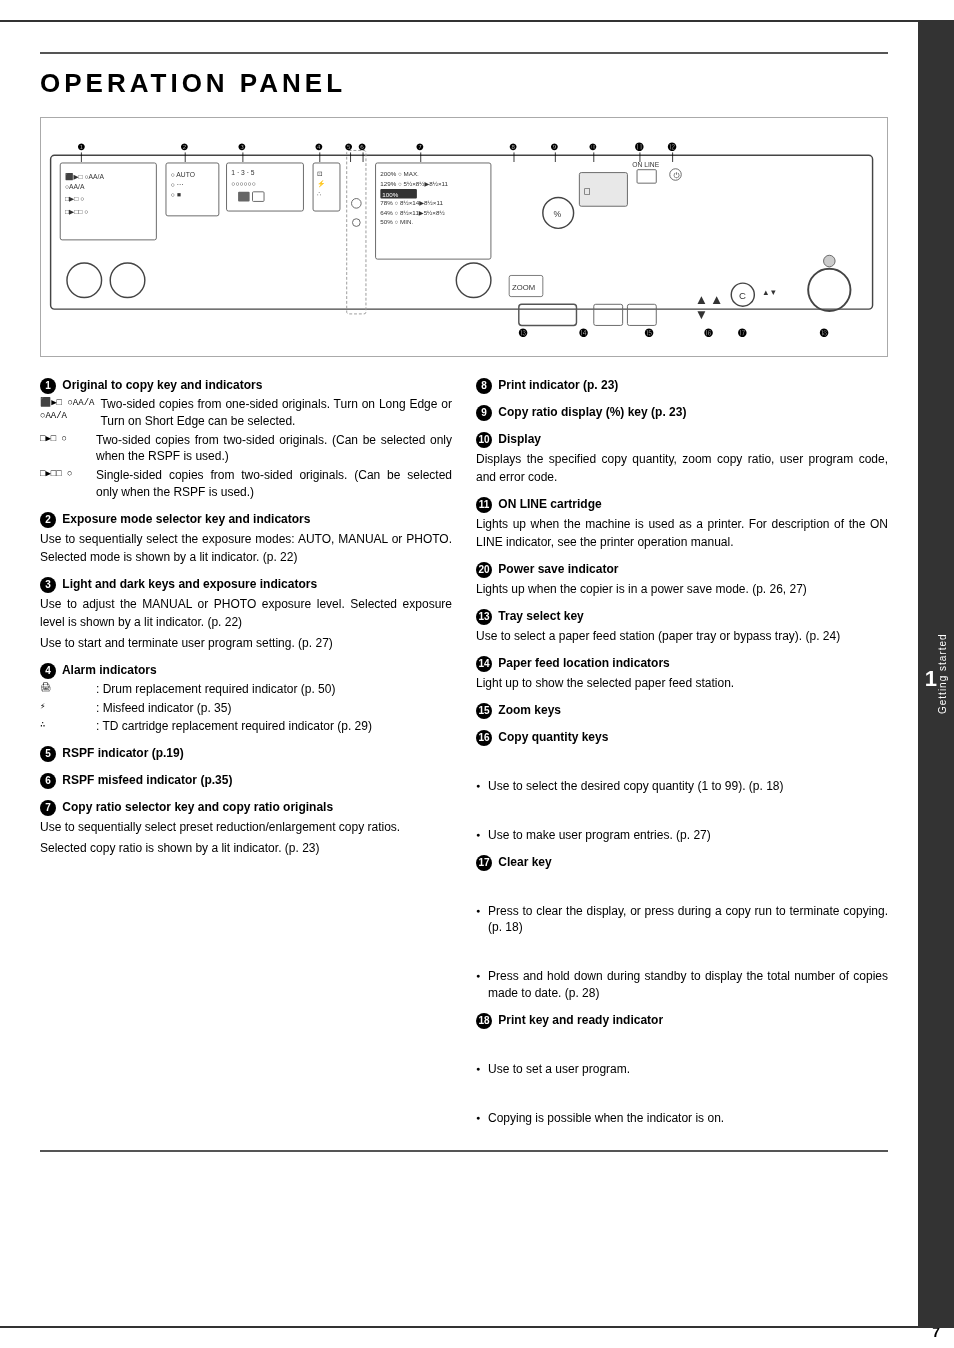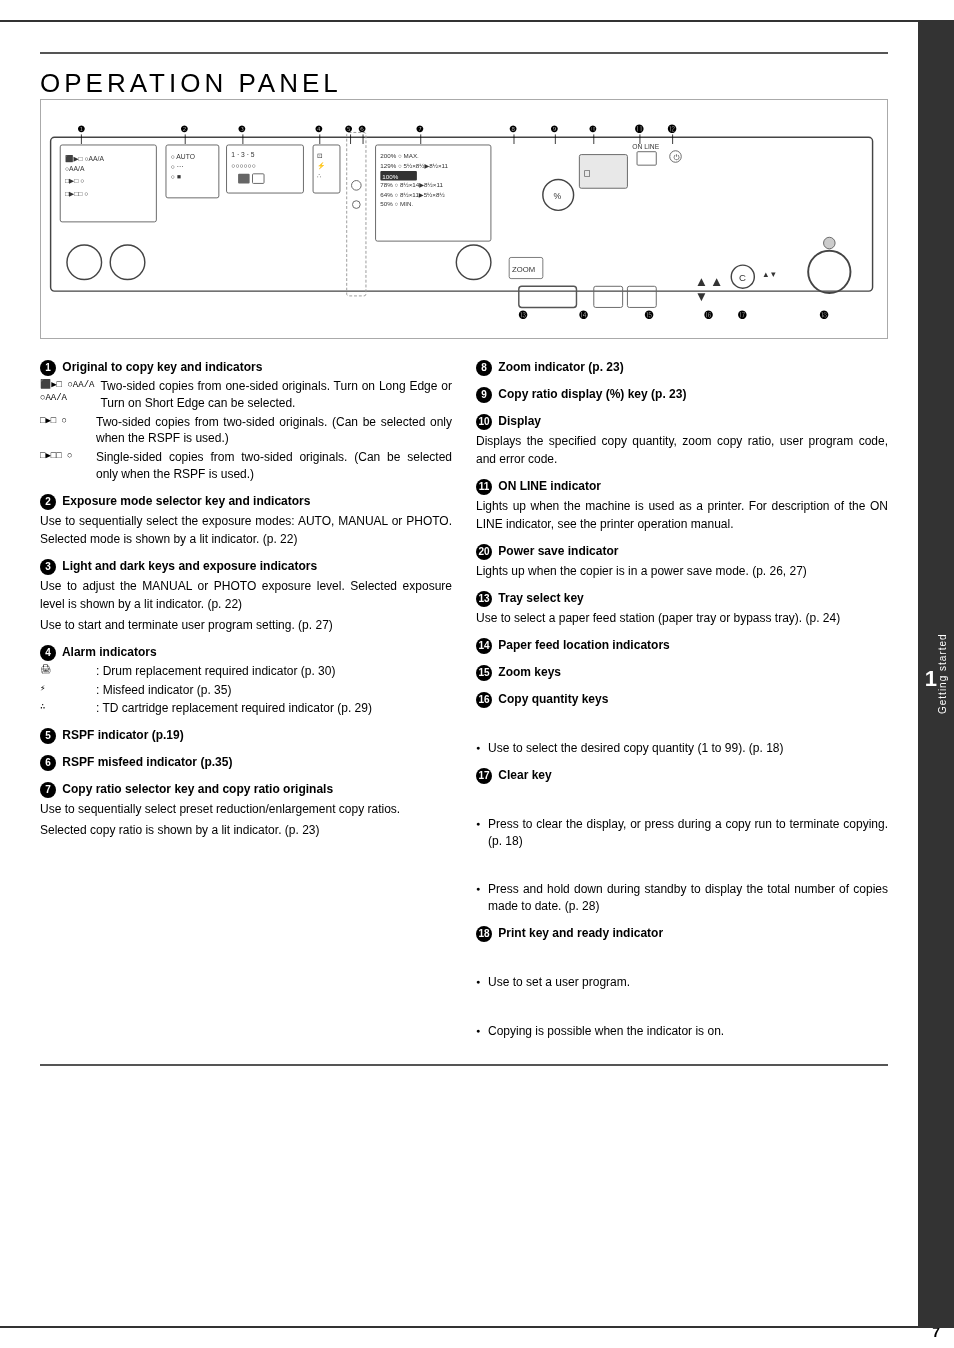--- a/index.html
+++ b/index.html
@@ -55,22 +55,23 @@
     }
 
     .sidebar-text {
       font-size: 10px;
       color: #fff;
       letter-spacing: 1px;
     }
 
     .page-title {
       font-size: 26px;
-      font-weight: normal;
+      font-weight: bold;
       letter-spacing: 4px;
+      margin-bottom: 18px;
       text-transform: uppercase;
     }
 
     .diagram-area {
       border: 1px solid #aaa;
       width: 100%;
       height: 240px;
       position: relative;
       margin-bottom: 20px;
       overflow: hidden;
@@ -373,21 +374,21 @@
         </div>
 
         <div class="item-block">
           <div class="item-title">
             <span class="num">4</span>
             <span>Alarm indicators</span>
           </div>
           <div class="item-body">
             <div class="sub-row">
               <span class="sub-icon mono">🖨</span>
-              <span class="sub-text">: Drum replacement required indicator (p. 30)</span>
+              <span class="sub-text">: Drum replacement required indicator (p. 50)</span>
             </div>
             <div class="sub-row">
               <span class="sub-icon mono">⚡</span>
               <span class="sub-text">: Misfeed indicator (p. 35)</span>
             </div>
             <div class="sub-row">
               <span class="sub-icon mono">∴</span>
               <span class="sub-text">: TD cartridge replacement required indicator (p. 29)</span>
             </div>
           </div>
@@ -418,21 +419,21 @@
           </div>
         </div>
 
       </div>
 
       <div class="col-right">
 
         <div class="item-block">
           <div class="item-title">
             <span class="num">8</span>
-            <strong>Zoom indicator</strong> <span>(p. 23)</span>
+            <strong>Print indicator</strong> <span>(p. 23)</span>
           </div>
         </div>
 
         <div class="item-block">
           <div class="item-title">
             <span class="num">9</span>
             <strong>Copy ratio display (%) key</strong> <span>(p. 23)</span>
           </div>
         </div>
 
@@ -442,21 +443,21 @@
             <span>Display</span>
           </div>
           <div class="item-body">
             <p>Displays the specified copy quantity, zoom copy ratio, user program code, and error code.</p>
           </div>
         </div>
 
         <div class="item-block">
           <div class="item-title">
             <span class="num">11</span>
-            <span>ON LINE indicator</span>
+            <span>ON LINE cartridge</span>
           </div>
           <div class="item-body">
             <p>Lights up when the machine is used as a printer. For description of the ON LINE indicator, see the printer operation manual.</p>
           </div>
         </div>
 
         <div class="item-block">
           <div class="item-title">
             <span class="num">20</span>
             <span>Power save indicator</span>
@@ -474,37 +475,41 @@
           <div class="item-body">
             <p>Use to select a paper feed station (paper tray or bypass tray). (p. 24)</p>
           </div>
         </div>
 
         <div class="item-block">
           <div class="item-title">
             <span class="num">14</span>
             <span>Paper feed location indicators</span>
           </div>
+          <div class="item-body">
+            <p>Light up to show the selected paper feed station.</p>
+          </div>
         </div>
 
         <div class="item-block">
           <div class="item-title">
             <span class="num">15</span>
             <span>Zoom keys</span>
           </div>
         </div>
 
         <div class="item-block">
           <div class="item-title">
             <span class="num">16</span>
             <span>Copy quantity keys</span>
           </div>
           <div class="item-body">
             <ul class="bullet-list">
               <li>Use to select the desired copy quantity (1 to 99). (p. 18)</li>
+              <li>Use to make user program entries. (p. 27)</li>
             </ul>
           </div>
         </div>
 
         <div class="item-block">
           <div class="item-title">
             <span class="num">17</span>
             <span>Clear key</span>
           </div>
           <div class="item-body">

